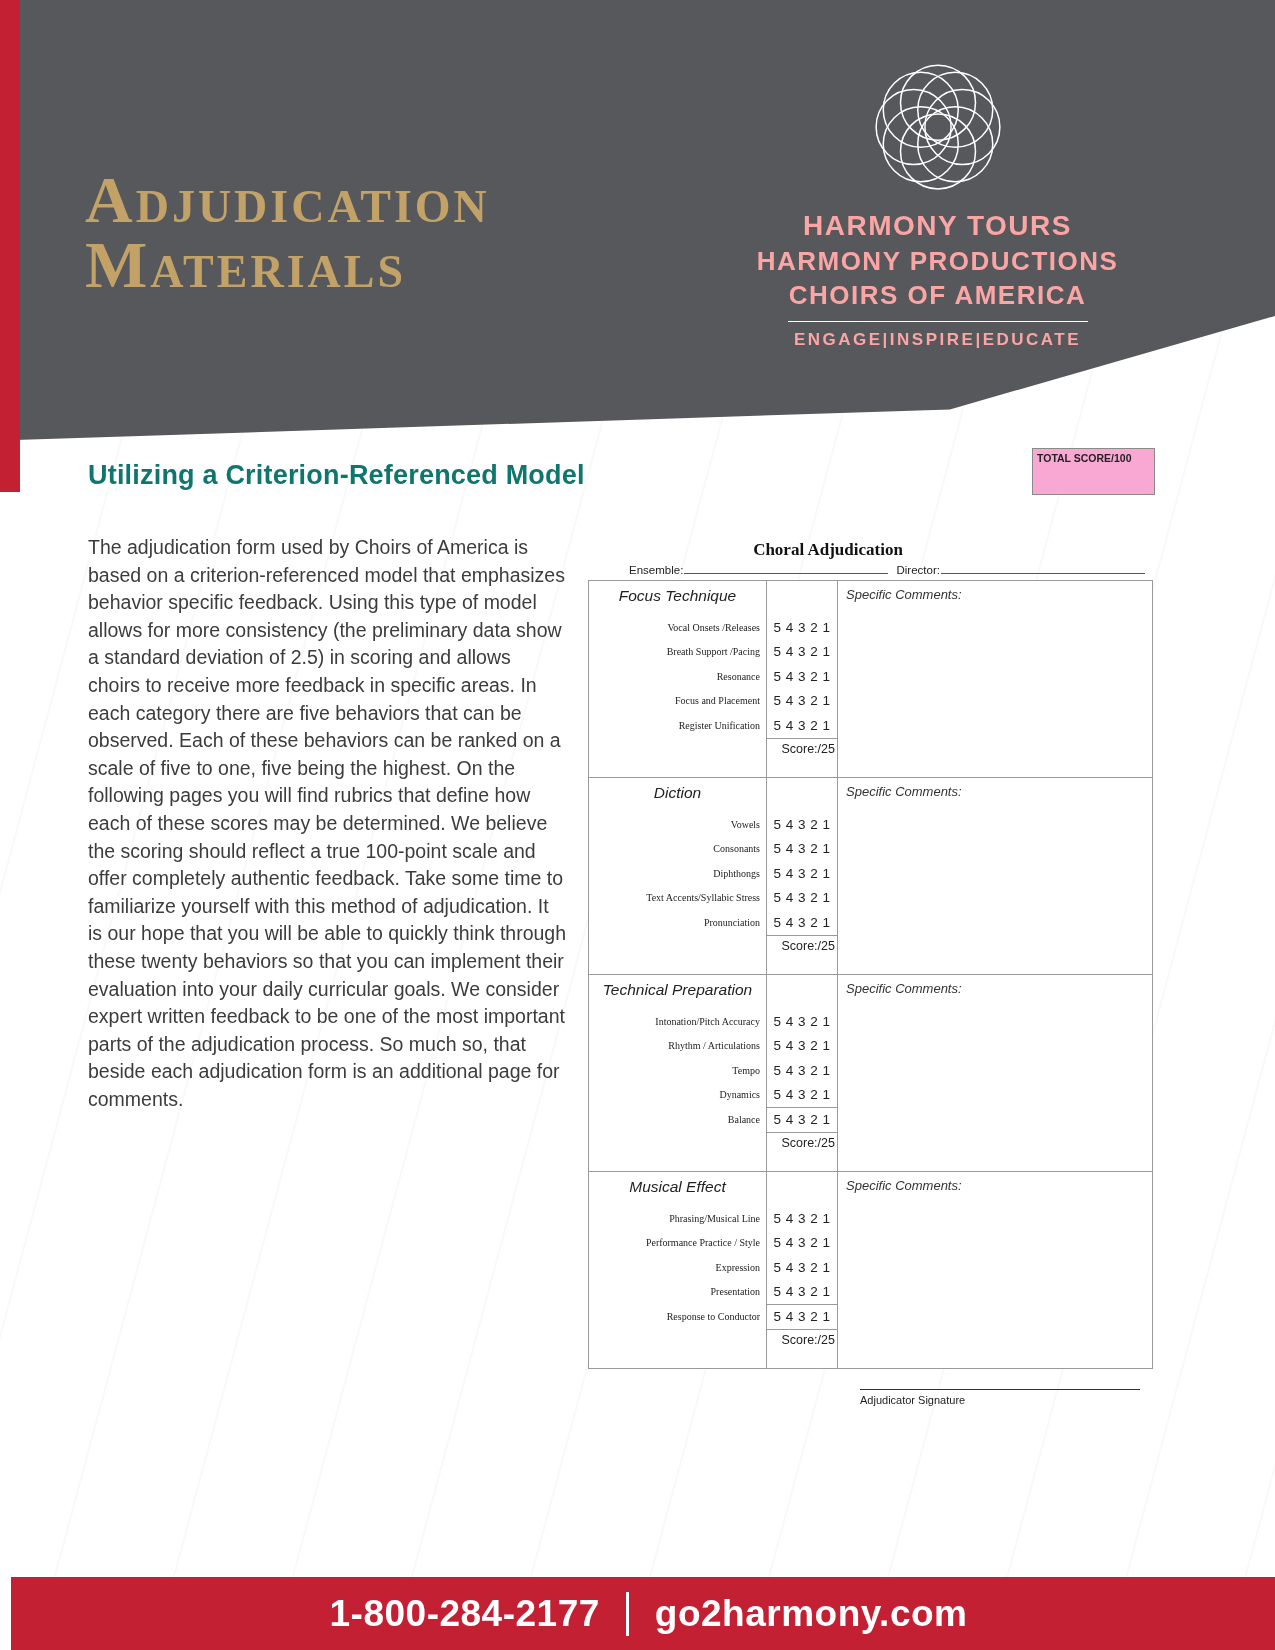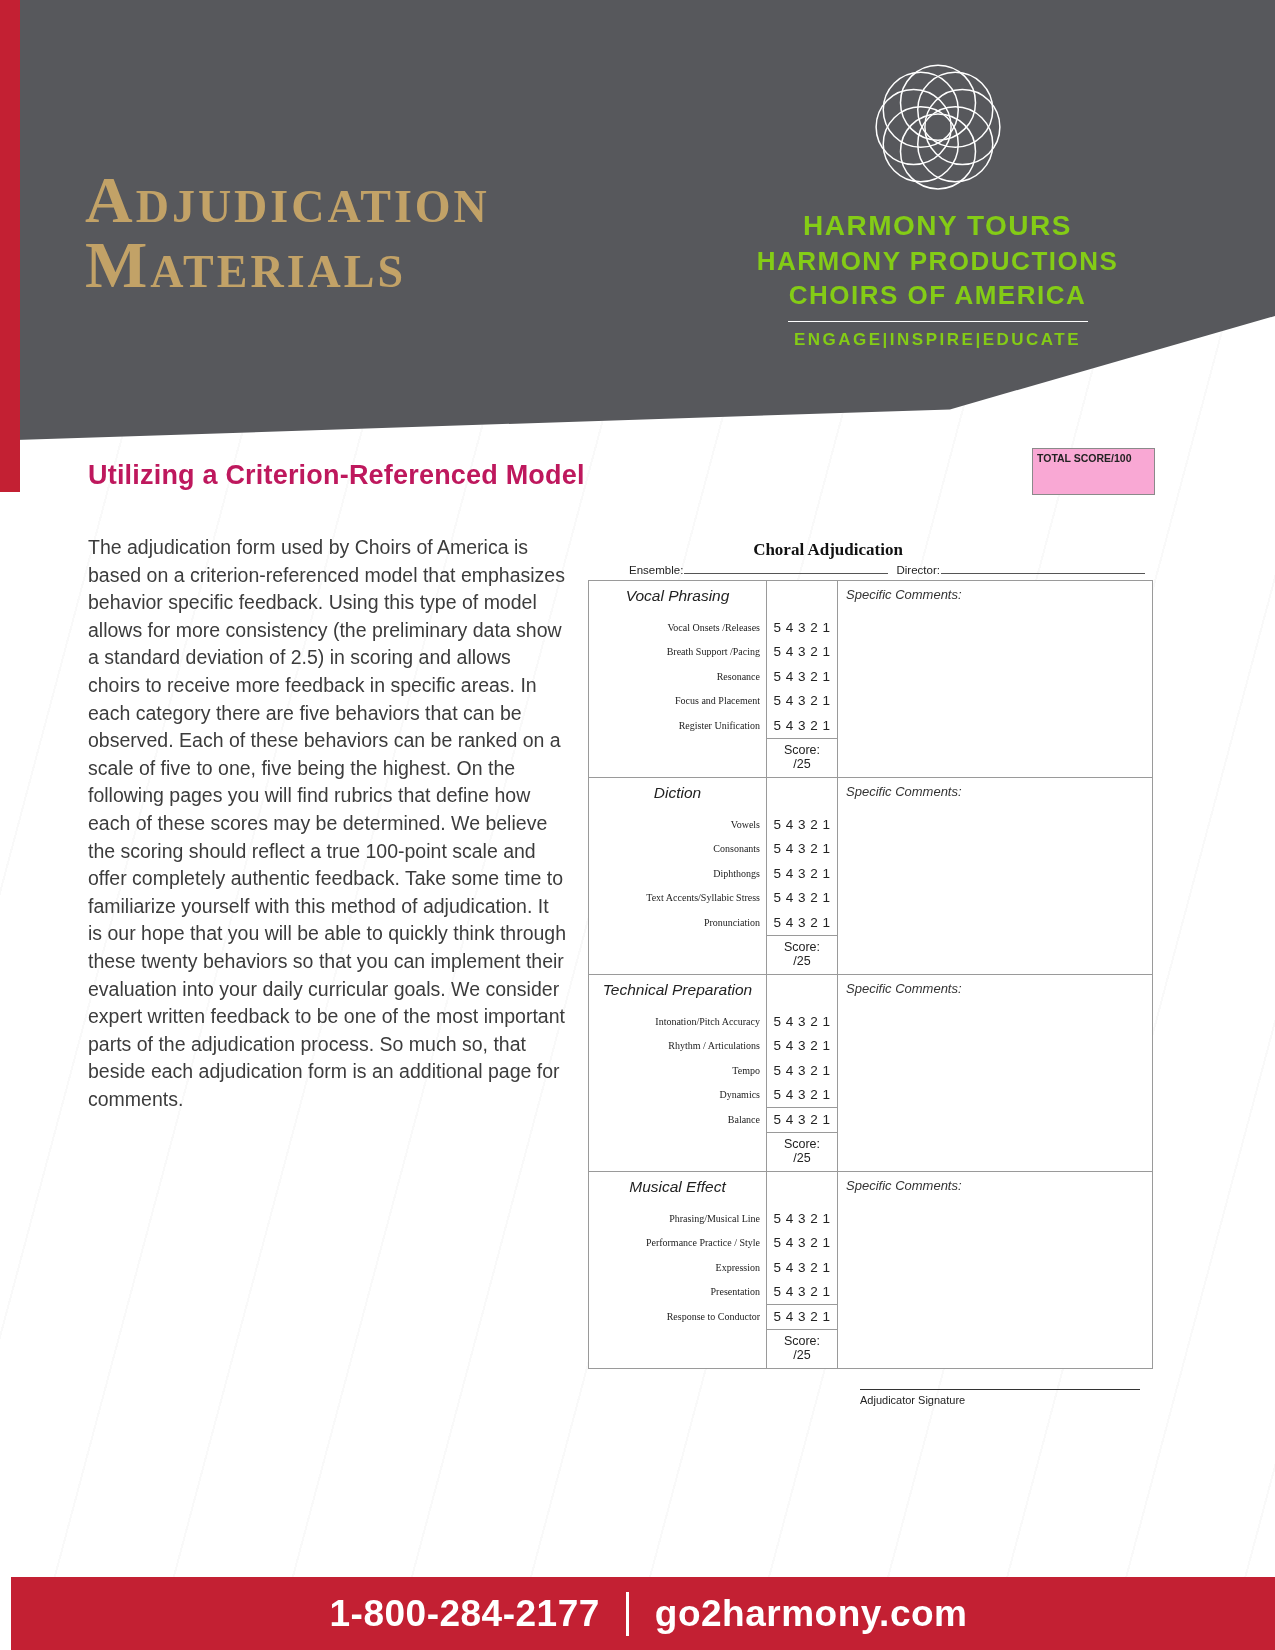--- a/index.html
+++ b/index.html
@@ -8,37 +8,37 @@
   .page::before{content:"";position:absolute;inset:0;
         background:repeating-linear-gradient(105deg,rgba(120,120,120,.045) 0 2px,transparent 2px 115px);
         pointer-events:none;z-index:0;}
 
   
   .banner{position:absolute;top:0;left:0;width:1275px;height:445px;background:#57585c;z-index:1;
           clip-path:polygon(0 0,100% 0,100% 71%,74.5% 92%,0 99%);}
   .banner-title{position:absolute;left:85px;top:168px;color:#c2a267;
           font-family:"Liberation Serif",serif;font-variant:small-caps;font-variant-caps:small-caps;
           font-weight:bold;font-size:66px;line-height:.98;letter-spacing:3px;}
-  .brand{position:absolute;left:755px;top:52px;width:365px;text-align:center;color:#84cc16;}
+  .brand{position:absolute;left:755px;top:52px;width:365px;text-align:center;color:#fca5a5;}
   .brand svg{display:block;margin:0 auto 6px auto;}
   .brand-line{font-weight:bold;letter-spacing:1.5px;}
   .brand-line.l1{font-size:28px;line-height:36px;}
   .brand-line.l2,.brand-line.l3{font-size:26px;line-height:34px;}
   .brand-divider{width:300px;height:1px;background:#fff;margin:9px auto 8px auto;}
   .tagline{font-weight:bold;font-size:17px;letter-spacing:2.5px;}
 
   .left-ribbon{position:absolute;left:0;top:0;width:20px;height:492px;background:#c32033;z-index:2;}
 
   
   main{position:absolute;inset:0;z-index:3;}
   .total-box{position:absolute;left:1032px;top:448px;width:121px;height:45px;border:1px solid #8a8a8a;
              background:#f9a8d4;}
   .total-box span{display:block;font-size:10.5px;font-weight:bold;color:#222;padding:3px 4px;}
   .article-heading{position:absolute;left:88px;top:460px;margin:0;font-size:27px;font-weight:bold;
-             color:#be185d;letter-spacing:.2px;}
+             color:#0f766e;letter-spacing:.2px;}
   .article-body{position:absolute;left:88px;top:534px;width:480px;margin:0;font-size:19.5px;
              line-height:27.6px;color:#3c3c3c;}
 
   
   .form{position:absolute;left:588px;top:540px;width:565px;}
   .form-title{width:480px;text-align:center;font-family:"Liberation Serif",serif;font-weight:bold;
              font-size:17px;color:#111;}
   .form-fields{display:flex;align-items:flex-end;font-size:11.5px;color:#222;margin-top:4px;padding-left:41px;}
   .form-fields .fld{white-space:nowrap;}
   .form-fields .line{flex:1;border-bottom:1px solid #555;height:1px;margin:0 8px 2px 1px;}
@@ -48,22 +48,22 @@
   .sec-left{width:177px;box-sizing:border-box;padding-top:6px;}
   .sec-title{height:28px;font-style:italic;font-size:15.5px;color:#222;text-align:center;}
   .crit-row{height:24.5px;display:flex;align-items:center;justify-content:flex-end;
             padding-right:6px;font-family:"Liberation Serif",serif;font-size:10px;color:#222;}
   .sec-mid{width:72px;box-sizing:border-box;border-left:1px solid #9a9a9a;border-right:1px solid #9a9a9a;
            display:flex;flex-direction:column;}
   .mid-spacer{height:34px;}
   .rate-row{height:24.5px;display:flex;align-items:center;justify-content:center;
             font-size:13.5px;letter-spacing:.5px;color:#222;}
   .rate-row.boxed{border-top:1px solid #9a9a9a;box-sizing:border-box;}
-  .score-box{flex:1;border-top:1px solid #9a9a9a;display:flex;flex-direction:column;
-             justify-content:center;padding:3px 2px 5px 2px;}
+  .score-box{flex:1;border-top:1px solid #9a9a9a;display:flex;flex-direction:row;
+             justify-content:flex-end;padding:3px 2px 5px 2px;}
   .score-label,.score-denom{font-size:12.5px;text-align:center;color:#222;}
   .sec-right{flex:1;padding:6px 8px;}
   .comments-label{font-style:italic;font-size:13px;color:#333;}
   .signature{margin-top:20px;margin-left:272px;width:280px;}
   .sig-line{border-top:1px solid #333;height:1px;}
   .sig-label{font-size:11px;color:#222;padding-top:3px;}
 
   
   .footer{position:absolute;left:11px;bottom:0;width:100%;height:73px;background:#c32033;z-index:4;
           display:flex;align-items:center;justify-content:center;color:#fff;}
@@ -117,21 +117,21 @@
         <span class="fld">Ensemble:</span>
         <span class="line"></span>
         <span class="fld">Director:</span>
         <span class="line"></span>
       </div>
 
       <div class="rubric">
 
         <div class="section">
           <div class="sec-left">
-            <div class="sec-title">Vocal Phrasing</div>
+            <div class="sec-title">Focus Technique</div>
             <div class="crit-row">Vocal Onsets /Releases</div>
             <div class="crit-row">Breath Support /Pacing</div>
             <div class="crit-row">Resonance</div>
             <div class="crit-row">Focus and Placement</div>
             <div class="crit-row">Register Unification</div>
           </div>
           <div class="sec-mid">
             <div class="mid-spacer"></div>
             <div class="rate-row">5 4 3 2 1</div>
             <div class="rate-row">5 4 3 2 1</div>

